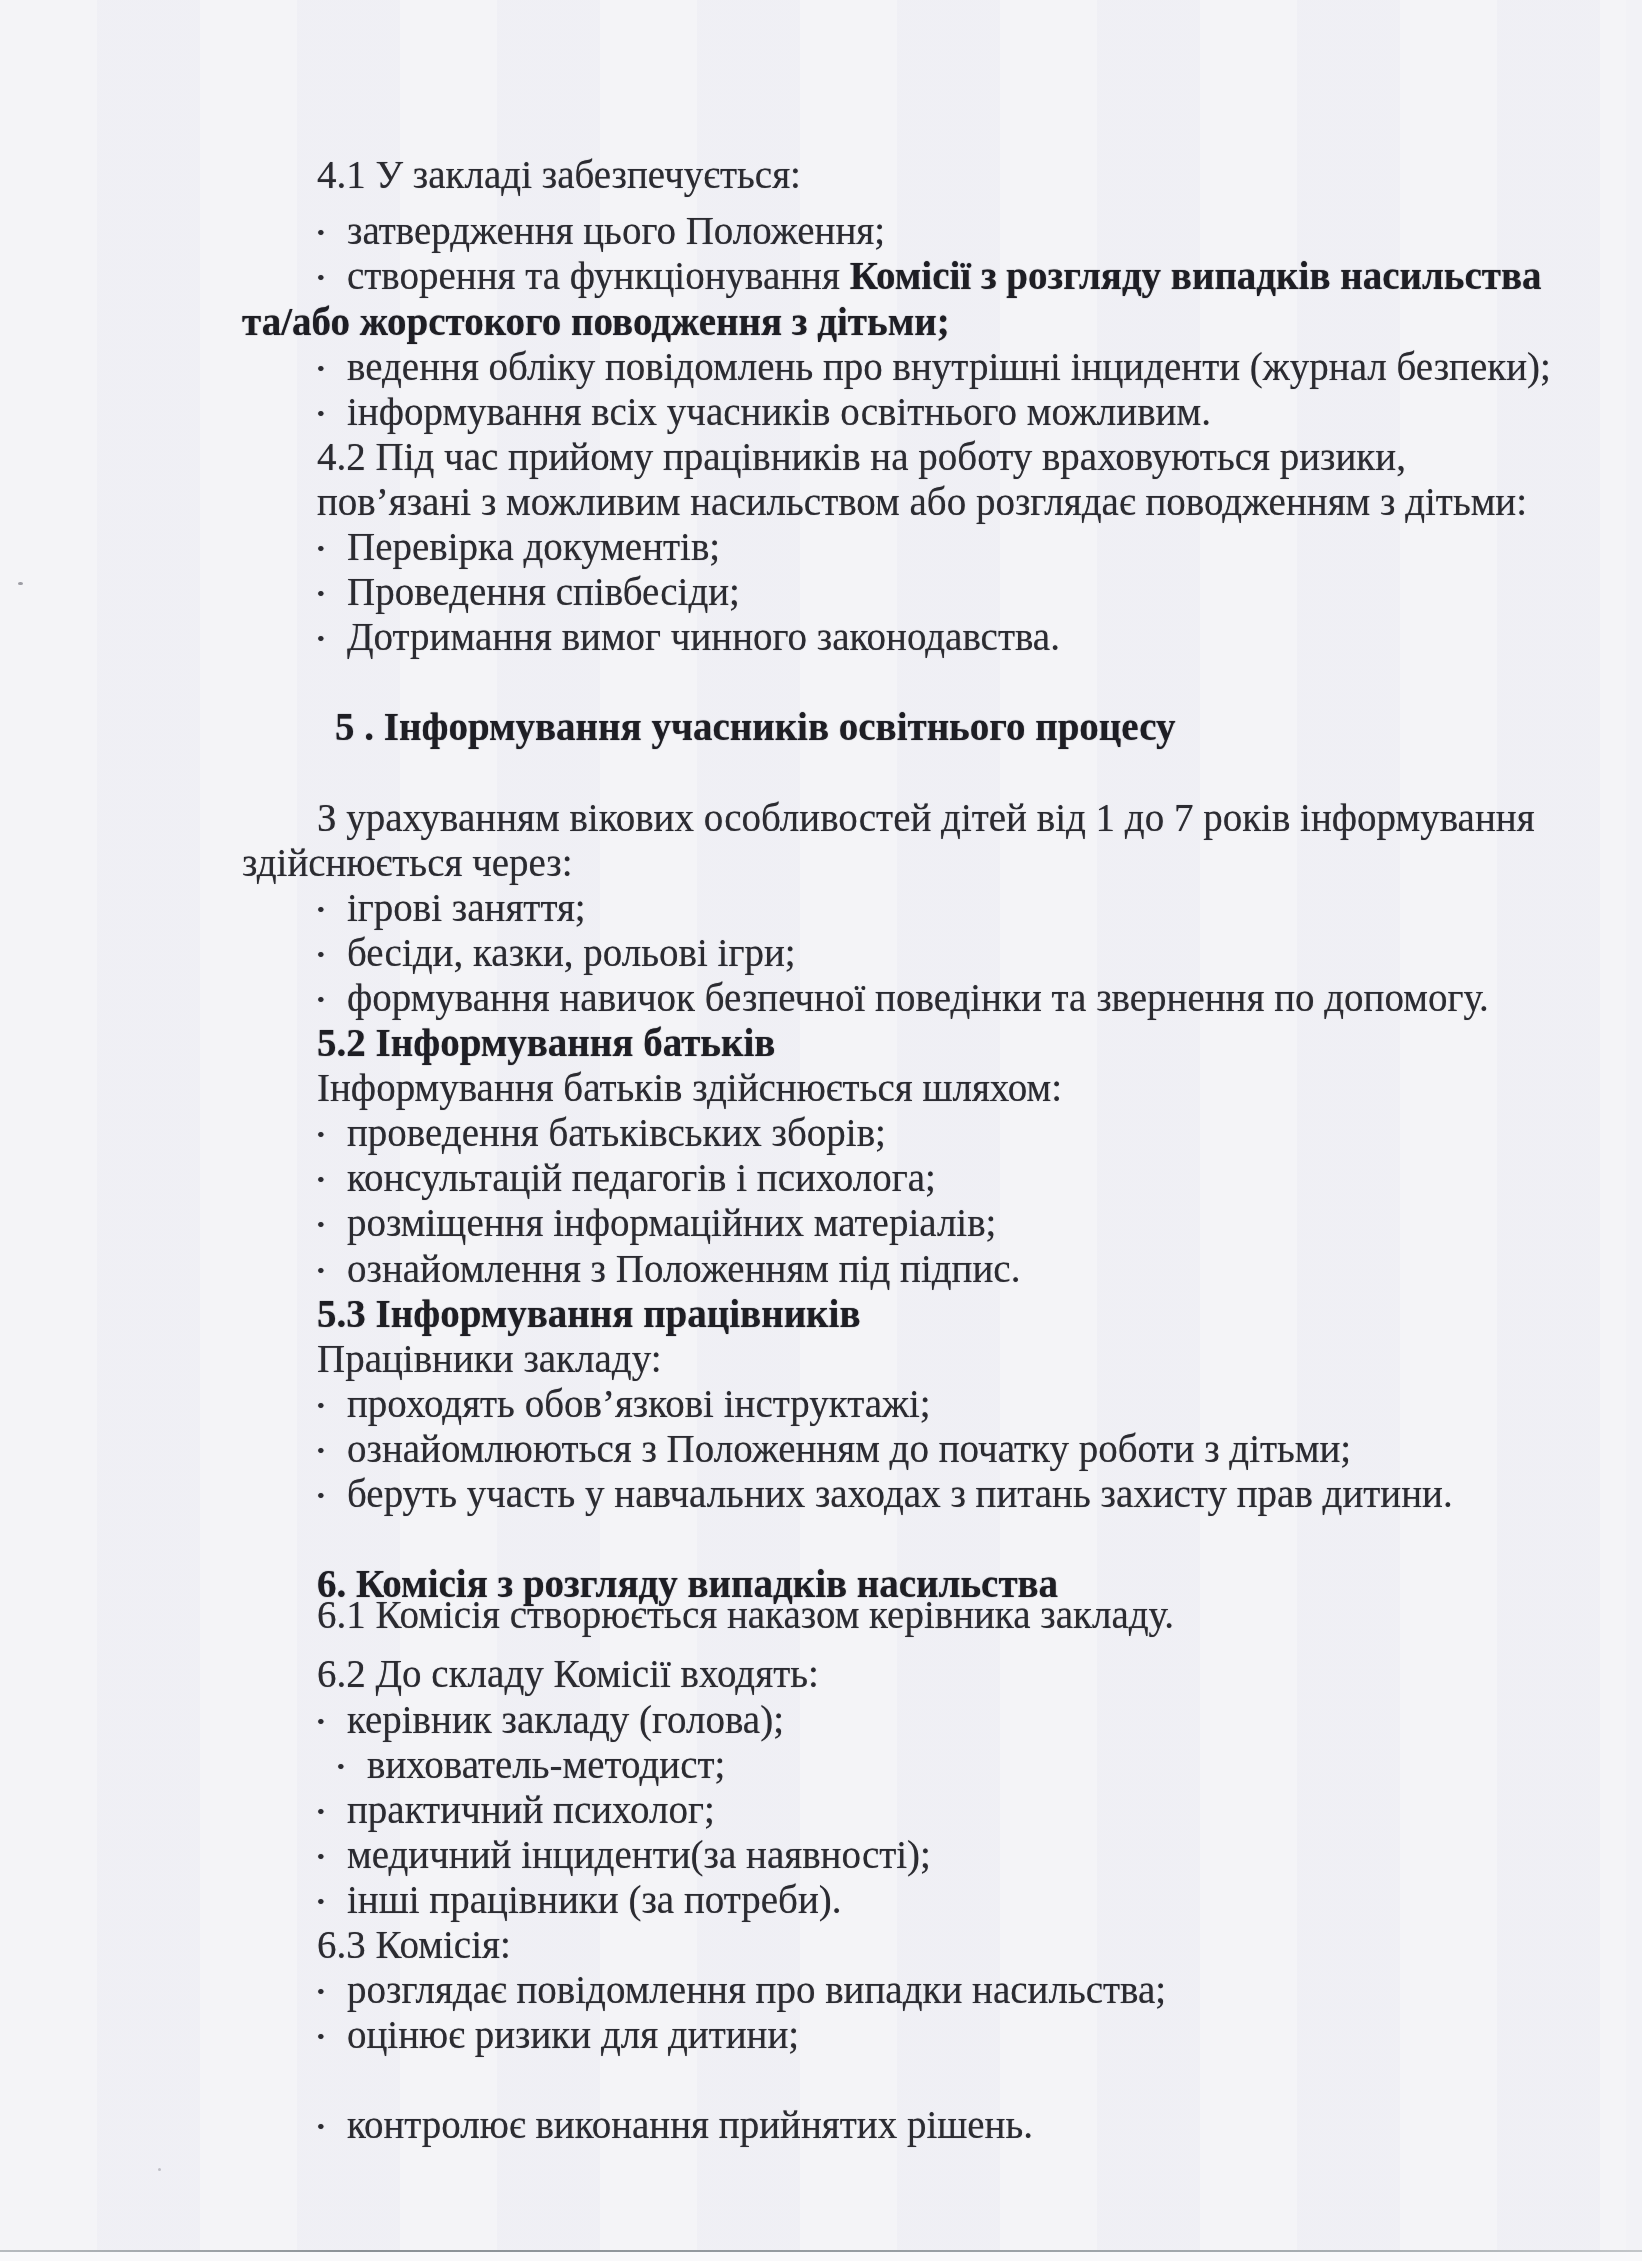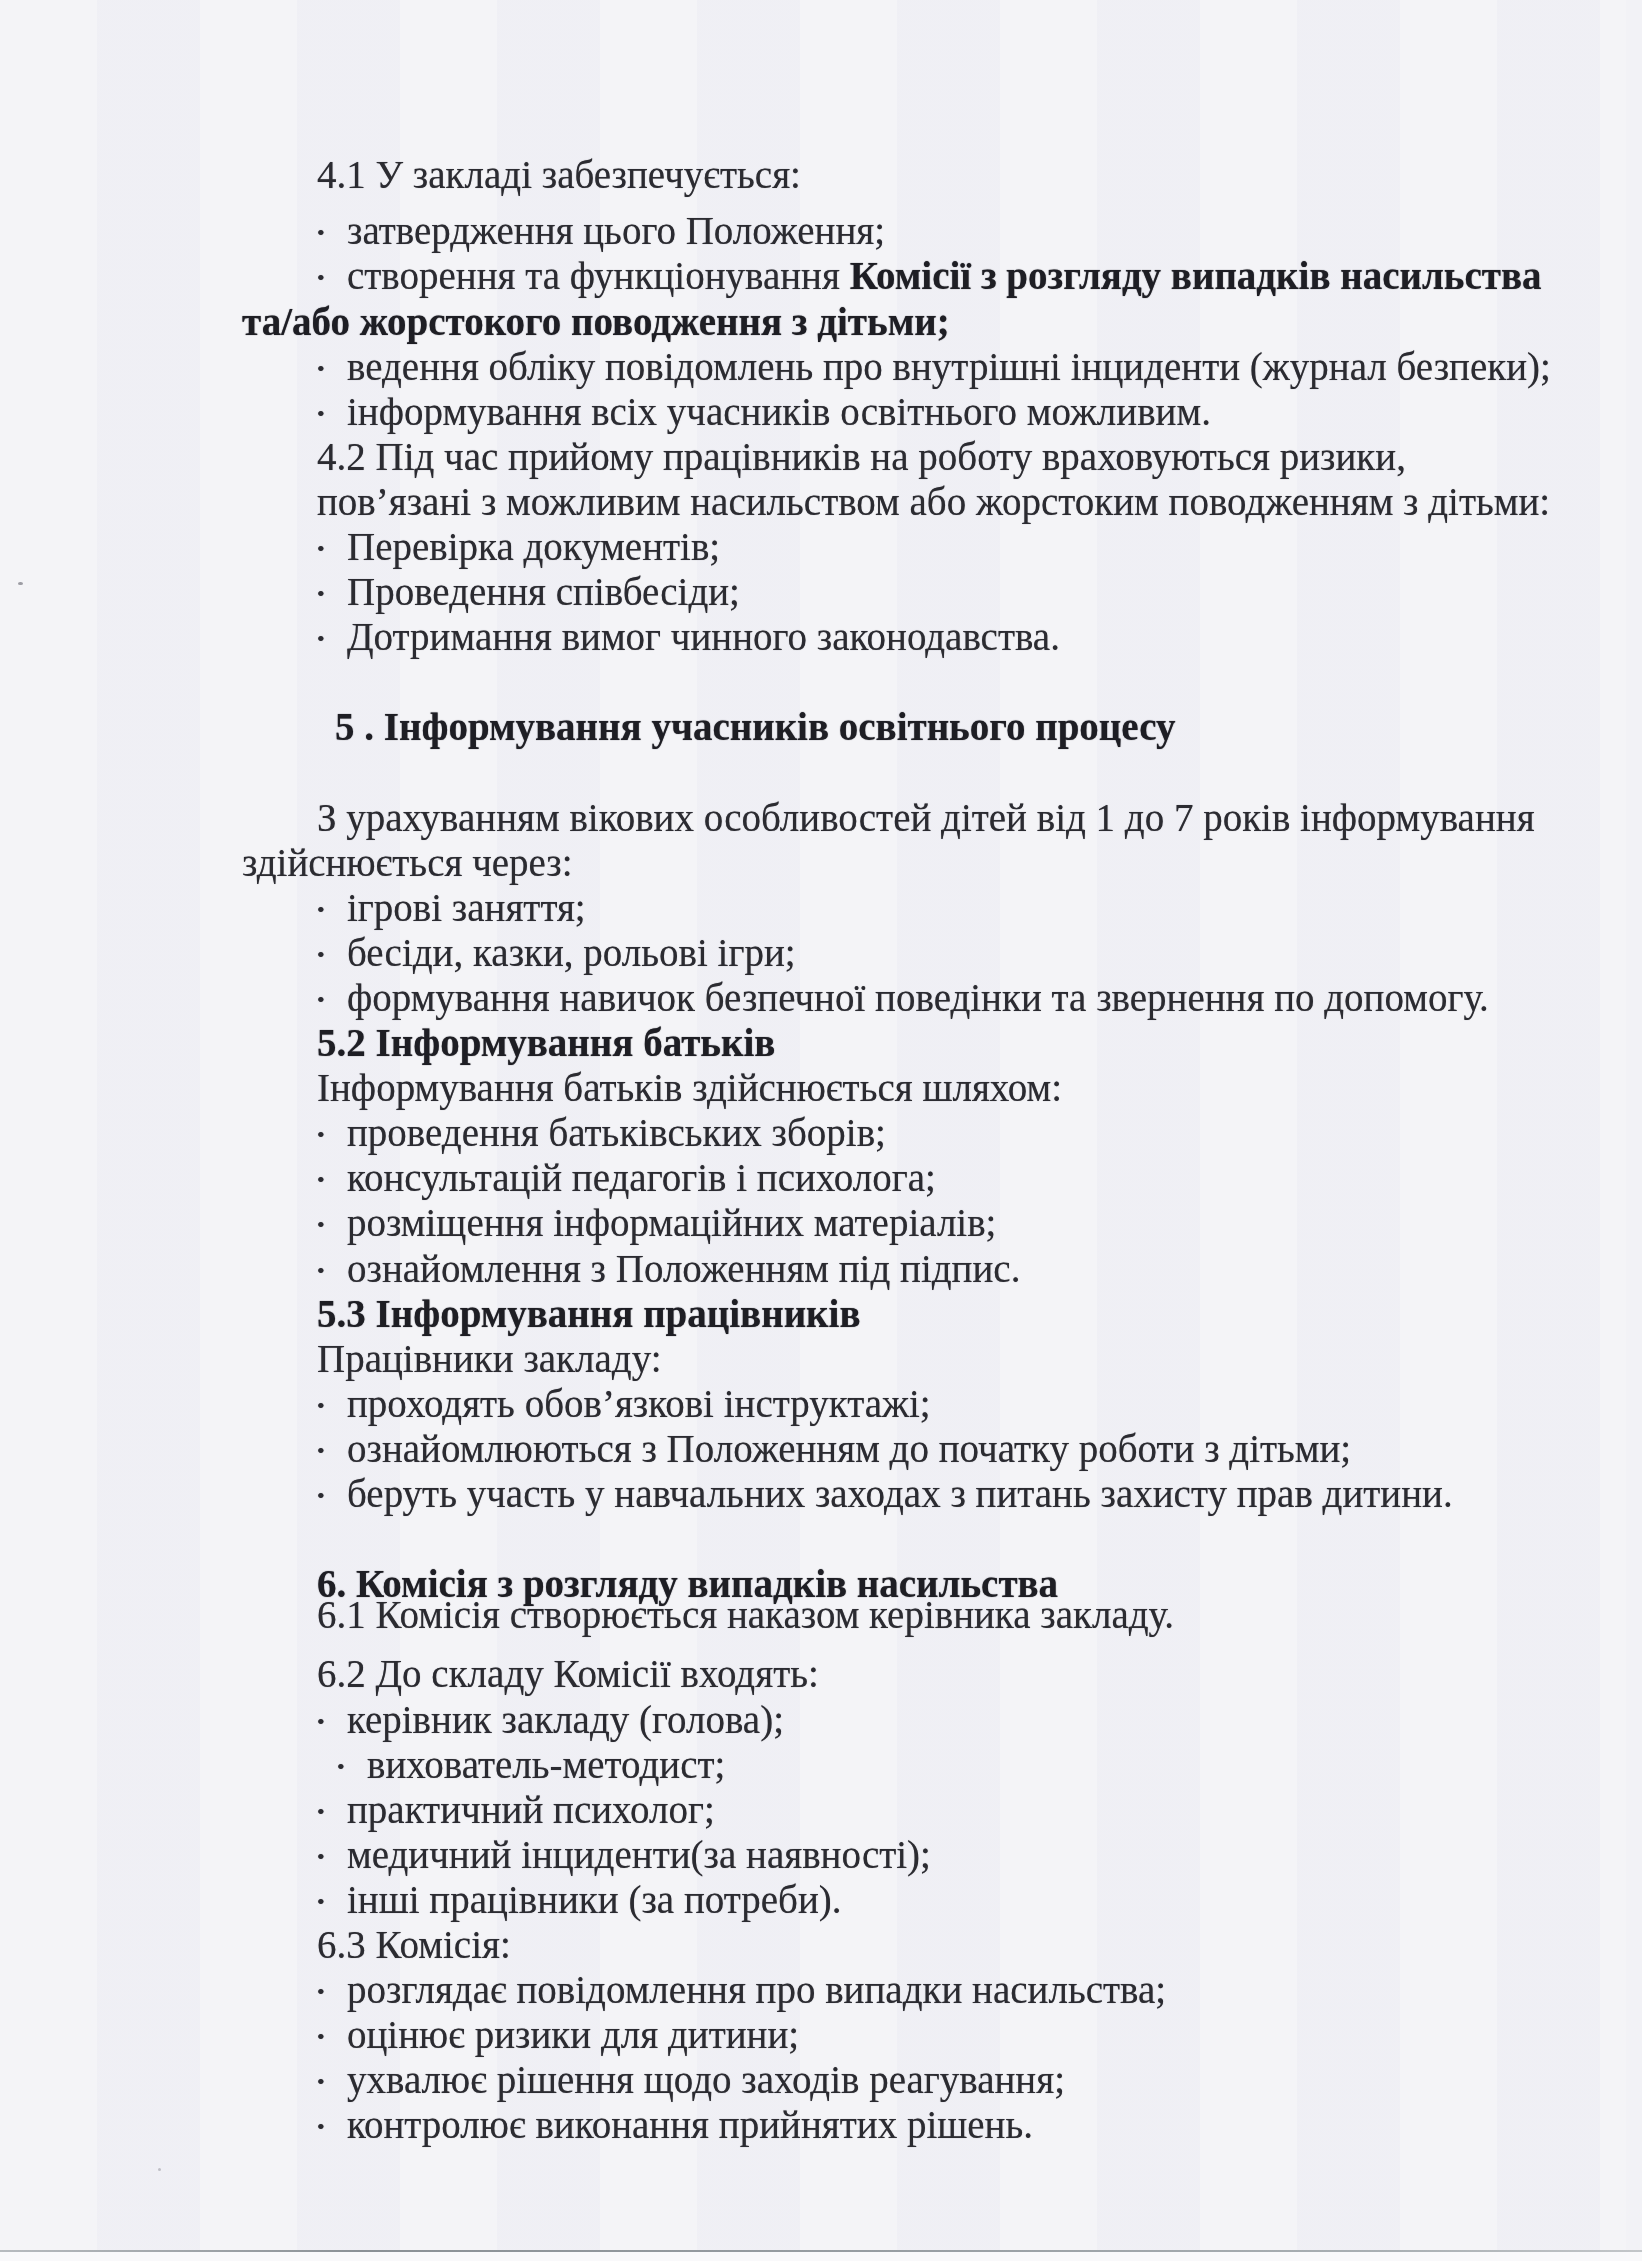--- a/index.html
+++ b/index.html
@@ -52,21 +52,21 @@
 
 <div class="page">
   <div class="doc" id="doc">
       <div class="line" style="top: 153px; left: 317px;"><span>4.1 У закладі забезпечується:</span></div>
       <div class="line" style="top: 209px; left: 317px;"><span class="blt">•</span><span>затвердження цього Положення;</span></div>
       <div class="line" style="top: 254px; left: 317px;"><span class="blt">•</span><span>створення та функціонування </span><span class="b">Комісії з розгляду випадків насильства</span></div>
       <div class="line b" style="top: 300px; left: 242px;"><span>та/або жорстокого поводження з дітьми;</span></div>
       <div class="line" style="top: 345px; left: 317px;"><span class="blt">•</span><span>ведення обліку повідомлень про внутрішні інциденти (журнал безпеки);</span></div>
       <div class="line" style="top: 390px; left: 317px;"><span class="blt">•</span><span>інформування всіх учасників освітнього можливим.</span></div>
       <div class="line" style="top: 435px; left: 317px;"><span>4.2 Під час прийому працівників на роботу враховуються ризики,</span></div>
-      <div class="line" style="top: 480px; left: 317px;"><span>пов’язані з можливим насильством або жорстоким поводженням з дітьми:</span></div>
+      <div class="line" style="top: 480px; left: 317px;"><span>пов’язані з можливим насильством або розглядає поводженням з дітьми:</span></div>
       <div class="line" style="top: 525px; left: 317px;"><span class="blt">•</span><span>Перевірка документів;</span></div>
       <div class="line" style="top: 570px; left: 317px;"><span class="blt">•</span><span>Проведення співбесіди;</span></div>
       <div class="line" style="top: 615px; left: 317px;"><span class="blt">•</span><span>Дотримання вимог чинного законодавства.</span></div>
       <div class="line b" style="top: 705px; left: 335px;"><span>5 . Інформування учасників освітнього процесу</span></div>
       <div class="line" style="top: 796px; left: 317px;"><span>З урахуванням вікових особливостей дітей від 1 до 7 років інформування</span></div>
       <div class="line" style="top: 841px; left: 242px;"><span>здійснюється через:</span></div>
       <div class="line" style="top: 886px; left: 317px;"><span class="blt">•</span><span>ігрові заняття;</span></div>
       <div class="line" style="top: 931px; left: 317px;"><span class="blt">•</span><span>бесіди, казки, рольові ігри;</span></div>
       <div class="line" style="top: 976px; left: 317px;"><span class="blt">•</span><span>формування навичок безпечної поведінки та звернення по допомогу.</span></div>
       <div class="line b" style="top: 1021px; left: 317px;"><span>5.2 Інформування батьків</span></div>
@@ -84,21 +84,20 @@
       <div class="line" style="top: 1593px; left: 317px;"><span>6.1 Комісія створюється наказом керівника закладу.</span></div>
       <div class="line" style="top: 1652px; left: 317px;"><span>6.2 До складу Комісії входять:</span></div>
       <div class="line" style="top: 1698px; left: 317px;"><span class="blt">•</span><span>керівник закладу (голова);</span></div>
       <div class="line" style="top: 1743px; left: 317px; margin-left: 20px;"><span class="blt">•</span><span>вихователь-методист;</span></div>
       <div class="line" style="top: 1788px; left: 317px;"><span class="blt">•</span><span>практичний психолог;</span></div>
       <div class="line" style="top: 1833px; left: 317px;"><span class="blt">•</span><span>медичний інциденти(за наявності);</span></div>
       <div class="line" style="top: 1878px; left: 317px;"><span class="blt">•</span><span>інші працівники (за потреби).</span></div>
       <div class="line" style="top: 1923px; left: 317px;"><span>6.3 Комісія:</span></div>
       <div class="line" style="top: 1968px; left: 317px;"><span class="blt">•</span><span>розглядає повідомлення про випадки насильства;</span></div>
       <div class="line" style="top: 2013px; left: 317px;"><span class="blt">•</span><span>оцінює ризики для дитини;</span></div>
-      <div class="line" style="top: 2058px; left: 317px;"><span class="blt">•</span><span>ухвалює рішення щодо заходів реагування;</span></div>
       <div class="line" style="top: 2103px; left: 317px;"><span class="blt">•</span><span>контролює виконання прийнятих рішень.</span></div>
     </div>
   <div class="paper-edge"></div>
   <div class="bottom-strip"></div>
   <div class="speck speck-1"></div>
   <div class="speck speck-2"></div>
 </div>
 
 
 </body></html>

